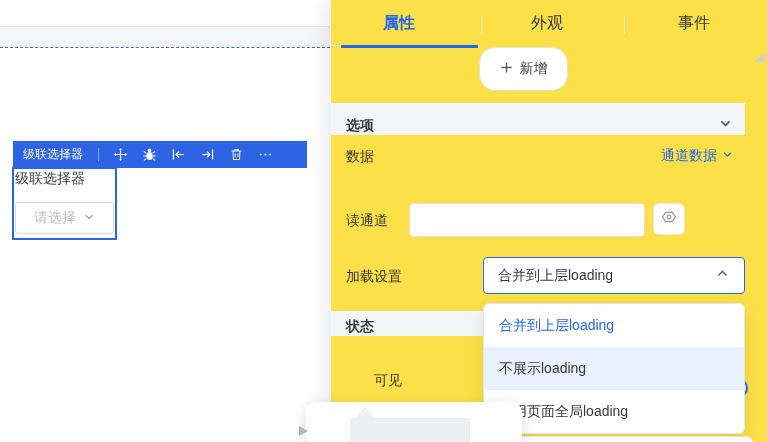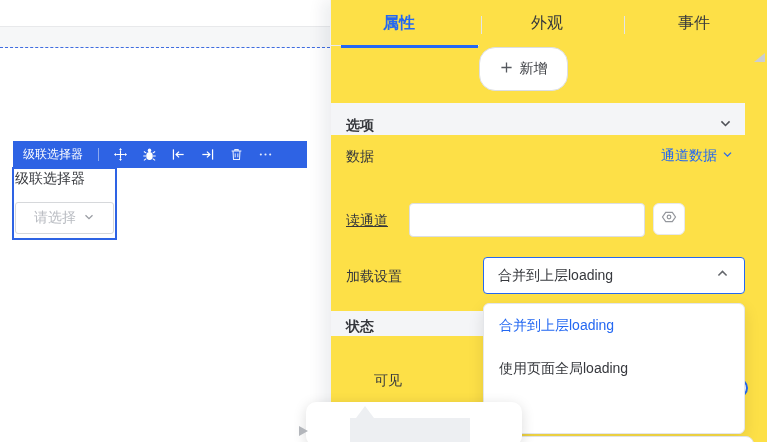--- a/index.html
+++ b/index.html
@@ -193,21 +193,21 @@
     <div class="row-label" style="top:148px;">数据</div>
     <div class="link-val" style="left:318px; top:147px;margin-left:12px;">
       <span>通道数据</span>
       <span>
         <svg width="13" height="13" viewBox="0 0 14 14">
             <path d="M3.2 5l3.8 3.8L10.8 5" stroke="#2468f2" stroke-width="1.4" fill="none"></path>
           </svg>
       </span>
     </div>
 
-    <div class="row-label" style="top:212px;text-decoration:underline;">读通道</div>
+    <div class="row-label" style="top:212px;">读通道</div>
     <input class="txt-input" placeholder="" style="">
     <div class="hex-btn">
       <span>
         <svg width="16" height="16" viewBox="0 0 16 16">
           <path d="M4.7 3.3h6.6L14.5 8l-3.2 4.7H4.7L1.5 8z" stroke="#94979d" stroke-width="1.2" fill="none"></path>
           <circle cx="8" cy="8" r="1.8" stroke="#94979d" stroke-width="1.2" fill="none"></circle>
         </svg>
       </span>
     </div>
 
@@ -230,20 +230,21 @@
       </span>
     </div>
 
     <div class="row-label" style="top:372px;margin-left:28px;">可见</div>
     <div class="toggle">
       <span class="knob"></span>
     </div>
 
     <div class="dropdown">
       <div class="dd-opt selected">合并到上层loading</div>
+      <div class="dd-opt hovered">不展示loading</div>
       <div class="dd-opt">使用页面全局loading</div>
     </div>
   </div>
 
   <div class="abs bubble">
     <div class="notch"></div>
     <div class="inner"></div>
   </div>
   <div class="abs bottom-card"></div>
   <div class="abs collapse-arrow"></div>

